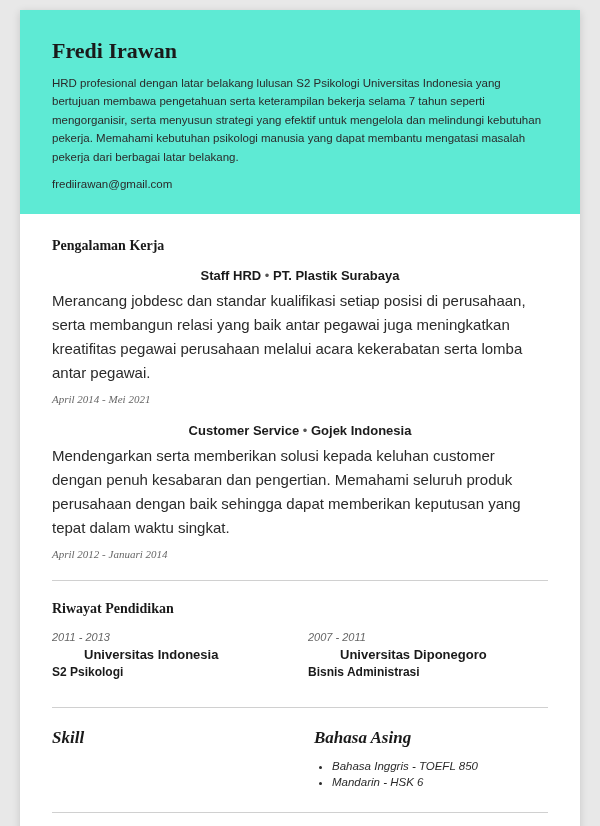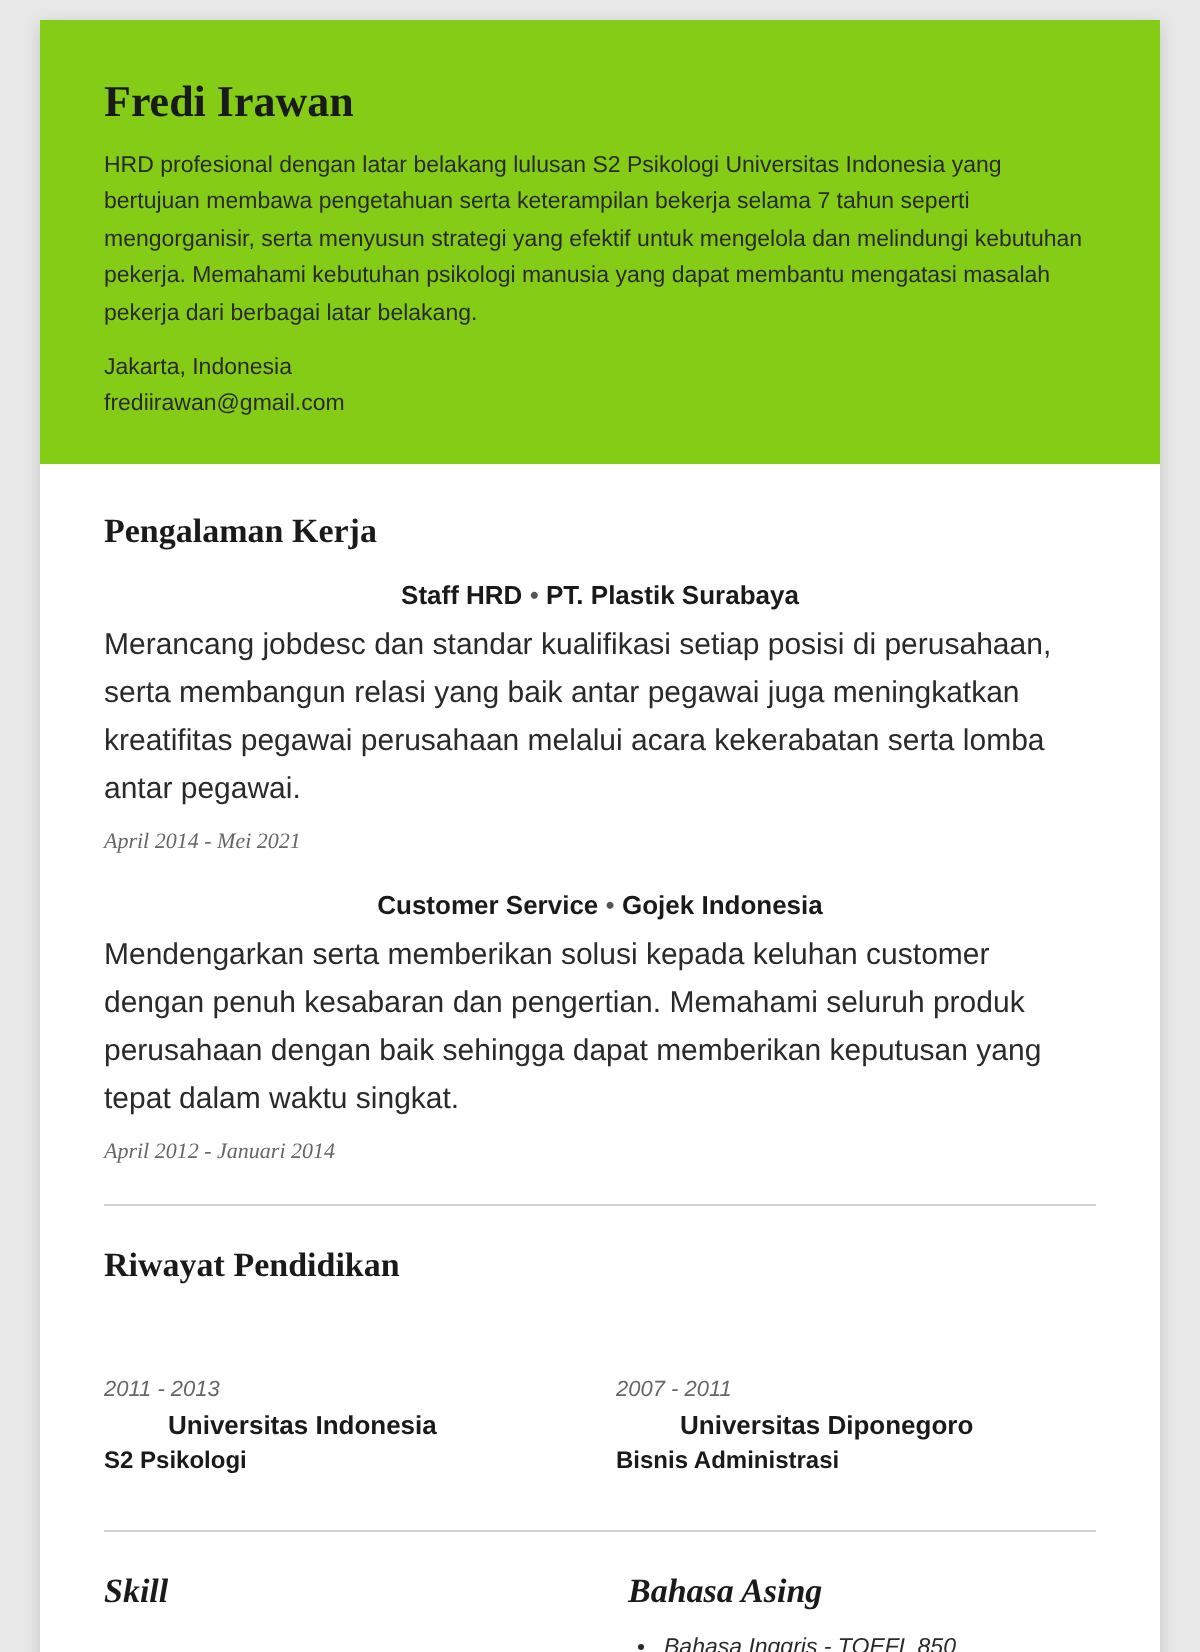--- a/index.html
+++ b/index.html
@@ -11,21 +11,21 @@
       align-items: flex-start;
       min-height: 826px;
       padding: 10px;
     }
     .resume-wrapper {
       width: 560px;
       background: #fff;
       box-shadow: 0 2px 8px rgba(0,0,0,0.15);
     }
     .header-section {
-      background: #84cc16;
+      background: #5eead4;
       padding: 28px 32px 24px 32px;
     }
     .header-name {
       font-size: 22px;
       font-weight: bold;
       color: #1a1a1a;
       margin-bottom: 10px;
       font-family: Georgia, serif;
     }
     .header-bio {
@@ -43,21 +43,21 @@
     }
     .header-email {
       font-size: 11.5px;
       color: #2a2a2a;
       font-family: Arial, sans-serif;
     }
     .main-section {
       padding: 24px 32px;
     }
     .section-title {
-      font-size: 17px;
+      font-size: 14px;
       font-weight: bold;
       color: #1a1a1a;
       margin-bottom: 14px;
       font-family: Georgia, serif;
     }
     .divider {
       border: none;
       border-top: 1px solid #d0d0d0;
       margin: 20px 0;
     }
@@ -96,21 +96,20 @@
     }
     .edu-entry {
       margin-bottom: 8px;
     }
     .edu-year {
       font-size: 11px;
       color: #666;
       margin-bottom: 4px;
       font-family: Arial, sans-serif;
       font-style: italic;
-      margin-top: 32px;
     }
     .edu-school {
       font-size: 13px;
       font-weight: bold;
       color: #1a1a1a;
       margin-bottom: 3px;
       font-family: Arial, sans-serif;
       margin-left: 32px;
     }
     .edu-degree {
@@ -148,21 +147,20 @@
     }
   </style>
 </head>
 <body>
 
 <div class="resume-wrapper">
 
   <div class="header-section">
     <div class="header-name">Fredi Irawan</div>
     <div class="header-bio">HRD profesional dengan latar belakang lulusan S2 Psikologi Universitas Indonesia yang bertujuan membawa pengetahuan serta keterampilan bekerja selama 7 tahun seperti mengorganisir, serta menyusun strategi yang efektif untuk mengelola dan melindungi kebutuhan pekerja. Memahami kebutuhan psikologi manusia yang dapat membantu mengatasi masalah pekerja dari berbagai latar belakang.</div>
-    <div class="header-location">Jakarta, Indonesia</div>
     <div class="header-email">frediirawan@gmail.com</div>
   </div>
 
   <div class="main-section">
 
     <div>
       <div class="section-title">Pengalaman Kerja</div>
 
       <div class="job-entry">
         <div class="job-title">

